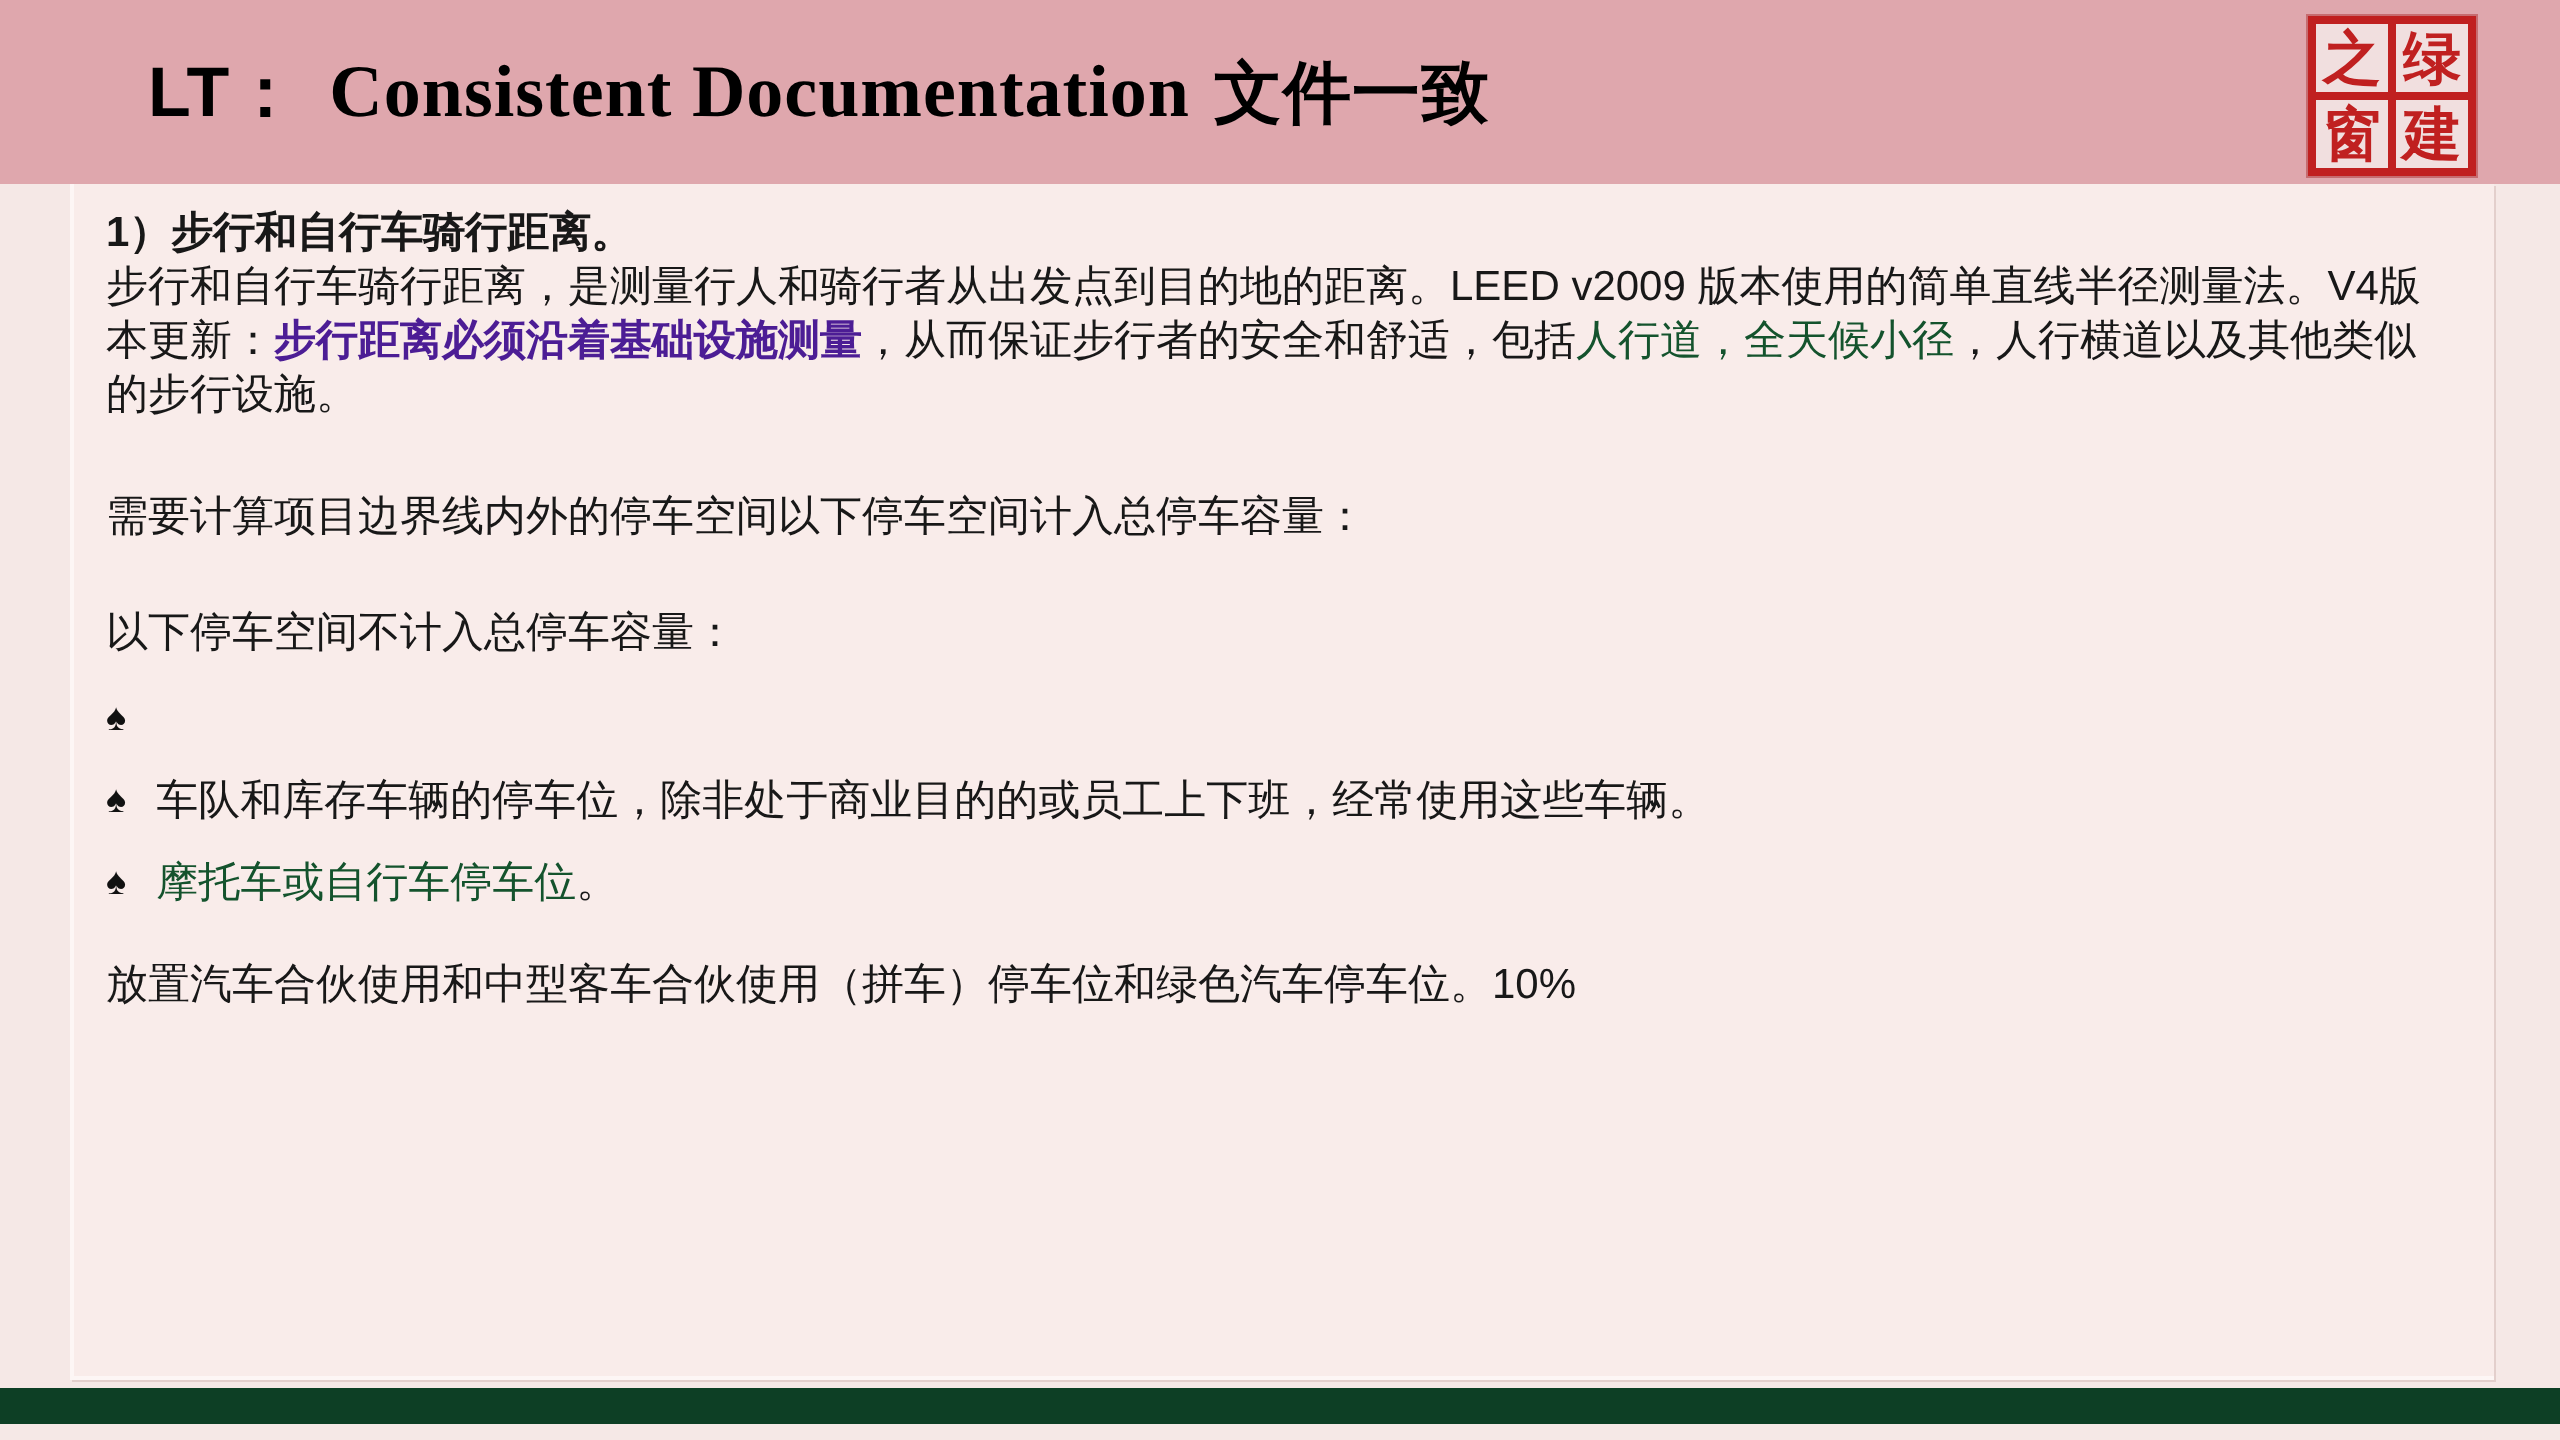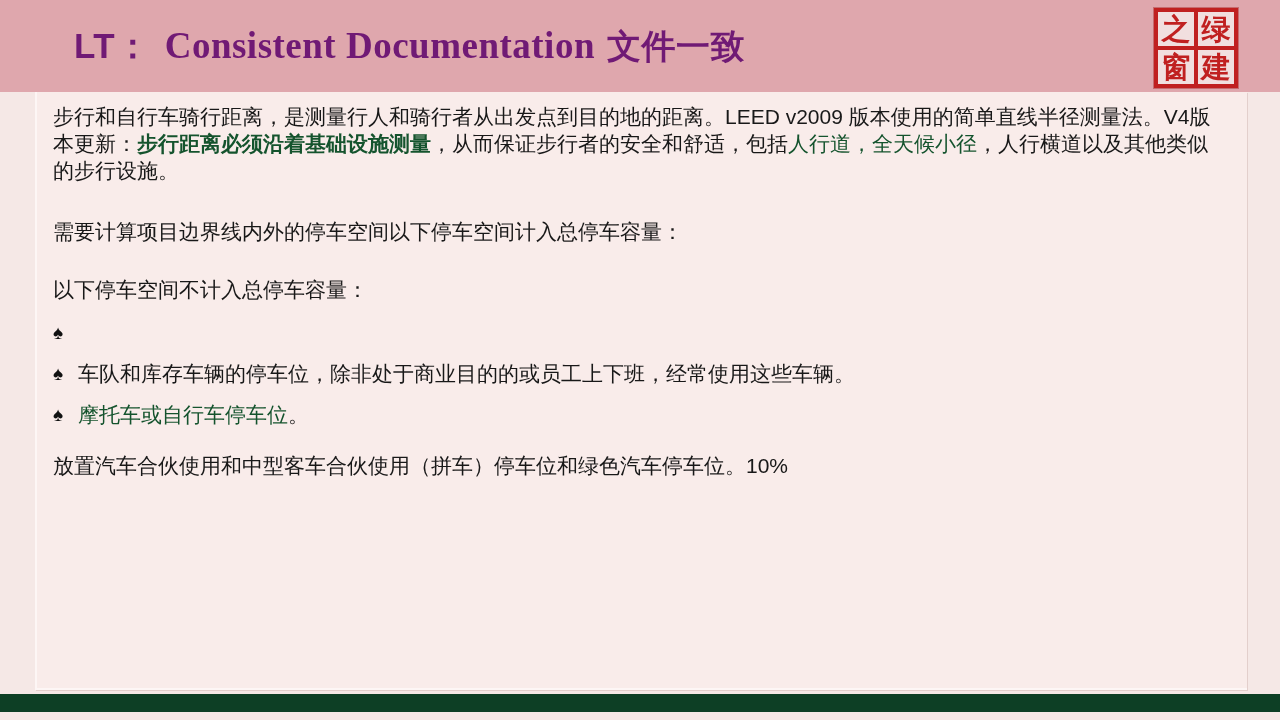--- a/index.html
+++ b/index.html
@@ -12,21 +12,21 @@
   .slide{position:relative;width:1280px;height:720px;}
 
   
   .header{
     position:absolute;left:0;top:0;width:1280px;height:92px;
     background:#dfa7ad;
     display:flex;align-items:center;
   }
   .title{
     padding-left:74px;
-    font-size:35px;font-weight:bold;color:#701a75;
+    font-size:35px;font-weight:bold;color:#000000;
     letter-spacing:0.5px;
     white-space:nowrap;
   }
   .title .t-lt{
     font-family:"Liberation Sans","DejaVu Sans",sans-serif;
     margin-right:14px;
   }
   .title .t-en{
     font-family:"Liberation Serif","DejaVu Serif",serif;
     font-size:37px;
@@ -78,21 +78,21 @@
   .bullet{
     display:flex;align-items:flex-start;
     margin:0 0 14px 0;
   }
   .bullet:last-of-type{margin-bottom:24px;}
   .spade{
     flex:0 0 auto;
     font-size:19px;line-height:27px;
     margin-right:15px;color:#111;
   }
-  .red-bold{color:#14532d;font-weight:bold;}
+  .red-bold{color:#4c1d95;font-weight:bold;}
   .red{color:#14532d;}
 
   
   .green-bar{
     position:absolute;left:0;top:694px;width:1280px;height:18px;
     background:#0d3f25;
   }
 </style>
 </head>
 <body>
@@ -109,20 +109,21 @@
     <div class="seal-grid">
       <span class="seal-cell">之</span>
       <span class="seal-cell">绿</span>
       <span class="seal-cell">窗</span>
       <span class="seal-cell">建</span>
     </div>
   </div>
 
   <div class="card">
 
+    <p class="h">1）步行和自行车骑行距离。</p>
     <p class="para mb-s1"><span>步行和自行车骑行距离，是测量行人和骑行者从出发点到目的地的距离。LEED v2009 版本使用的简单直线半径测量法。V4版本更新：</span><span class="red-bold">步行距离必须沿着基础设施测量</span><span>，从而保证步行者的安全和舒适，包括</span><span class="red">人行道，全天候小径</span><span>，人行横道以及其他类似的步行设施。</span></p>
 
     <p class="para mb-s2a">需要计算项目边界线内外的停车空间以下停车空间计入总停车容量：</p>
     <p class="para mb-s2b">以下停车空间不计入总停车容量：</p>
 
     <div class="bullet">
       <span class="spade">♠</span>
     </div>
     <div class="bullet">
       <span class="spade">♠</span>

